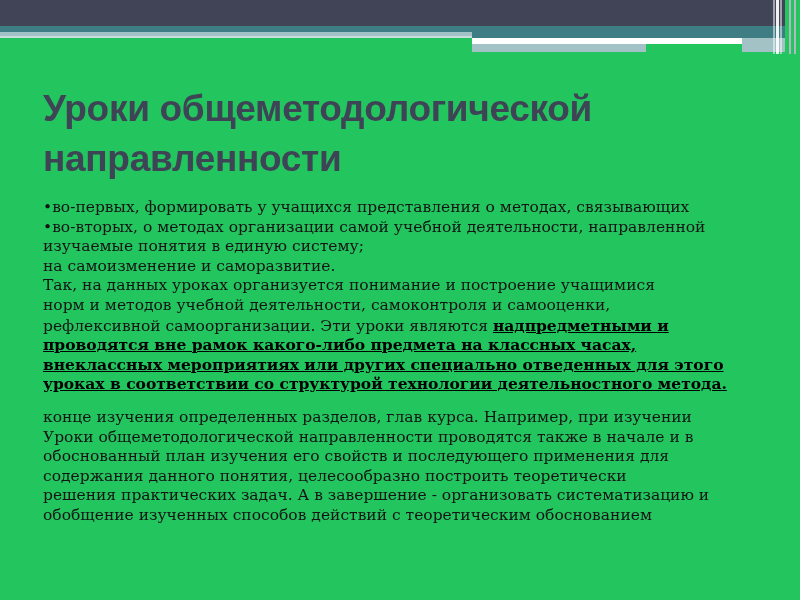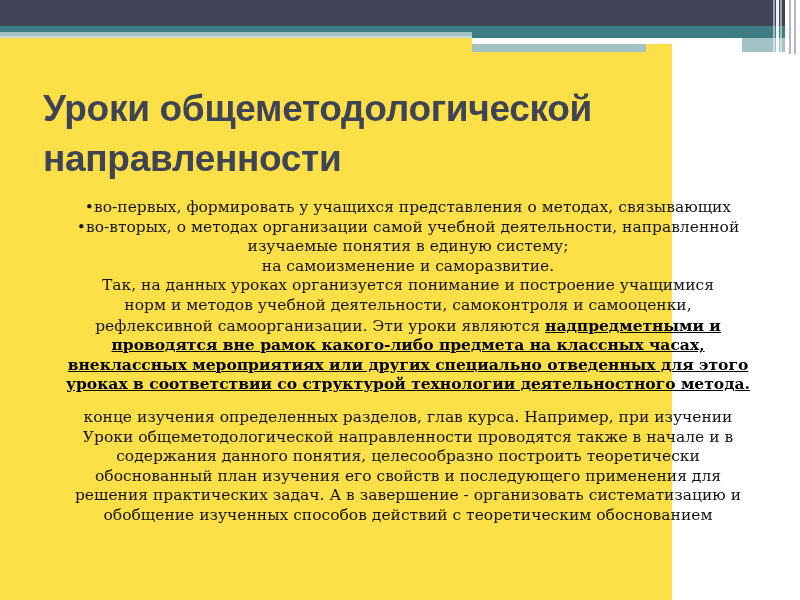--- a/index.html
+++ b/index.html
@@ -10,21 +10,21 @@
     --c-title:#3f4356;
     --c-body:#141414;
     --c-grayline:#b3b7c2;
   }
   html,body{margin:0;padding:0;}
   body{
     width:800px;height:600px;overflow:hidden;background:#ffffff;
     font-family:"Liberation Sans",sans-serif;
     position:relative;
   }
-  .slide{position:absolute;left:0;top:0;width:672px;height:600px;background:#fde047;}
+  .slide{position:absolute;left:0;top:0;width:800px;height:600px;background:#22c55e;}
   
   .deco div{position:absolute;}
   .bar-dark{left:0;top:0;width:785px;height:26px;background:var(--c-dark);}
   .bar-teal-left{left:0;top:26px;width:472px;height:6px;background:var(--c-teal);}
   .bar-lteal-left{left:0;top:32px;width:472px;height:6px;background:var(--c-lteal);}
   .bar-lteal-left-edge{left:0;top:36px;width:472px;height:2px;background:var(--c-pteal);}
   .bar-teal-right{left:472px;top:26px;width:313px;height:12px;background:var(--c-teal);}
   .bar-white-line{left:472px;top:38px;width:270px;height:6px;background:#ffffff;}
   .bar-lteal-right{left:472px;top:44px;width:174px;height:8px;background:var(--c-lteal);}
   .bar-lteal-right2{left:742px;top:38px;width:43px;height:14px;background:var(--c-lteal);}
@@ -39,21 +39,21 @@
     color:var(--c-title);
     font-weight:bold;font-size:37px;line-height:50px;letter-spacing:-0.3px;
   }
   .title div{white-space:nowrap;}
   
   .body-text{
     position:absolute;left:43px;top:198px;width:730px;
     font-family:"DejaVu Serif","Liberation Serif",serif;
     font-size:15.5px;color:var(--c-body);
   }
-  .t-line{height:19.6px;line-height:19.6px;white-space:nowrap;text-align:center;}
+  .t-line{height:19.6px;line-height:19.6px;white-space:nowrap;}
   .t-line.blank{height:14px;}
   .t-line b{font-weight:bold;color:#000;text-decoration:underline;}
 </style>
 </head>
 <body>
 
 <div class="slide">
 
   <div class="deco">
     <div class="bar-dark"></div>
@@ -83,19 +83,19 @@
       <div class="t-line"><span>на самоизменение и саморазвитие.</span></div>
       <div class="t-line"><span>Так, на данных уроках организуется понимание и построение учащимися</span></div>
       <div class="t-line"><span>норм и методов учебной деятельности, самоконтроля и самооценки,</span></div>
       <div class="t-line"><span>рефлексивной самоорганизации. Эти уроки являются </span><b>надпредметными и</b></div>
       <div class="t-line"><b>проводятся вне рамок какого-либо предмета на классных часах,</b></div>
       <div class="t-line"><b>внеклассных мероприятиях или других специально отведенных для этого</b></div>
       <div class="t-line"><b>уроках в соответствии со структурой технологии деятельностного метода.</b></div>
       <div class="t-line blank"></div>
       <div class="t-line"><span>конце изучения определенных разделов, глав курса. Например, при изучении</span></div>
       <div class="t-line"><span>Уроки общеметодологической направленности проводятся также в начале и в</span></div>
+      <div class="t-line"><span>обоснованный план изучения его свойств и последующего применения для</span></div>
       <div class="t-line"><span>содержания данного понятия, целесообразно построить теоретически</span></div>
-      <div class="t-line"><span>обоснованный план изучения его свойств и последующего применения для</span></div>
       <div class="t-line"><span>решения практических задач. А в завершение - организовать систематизацию и</span></div>
       <div class="t-line"><span>обобщение изученных способов действий с теоретическим обоснованием</span></div>
     </div>
 
 </div>
 
 </body></html>

